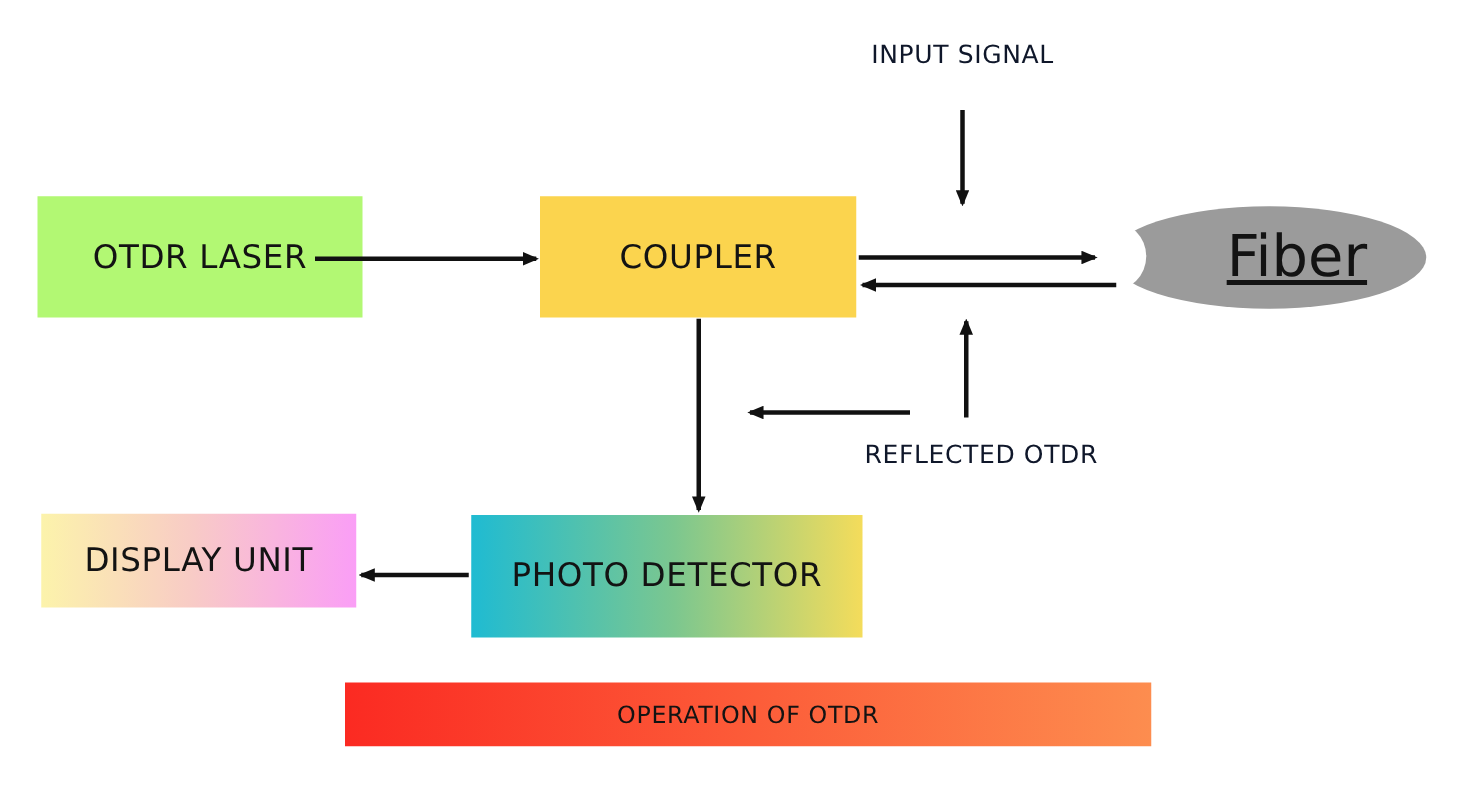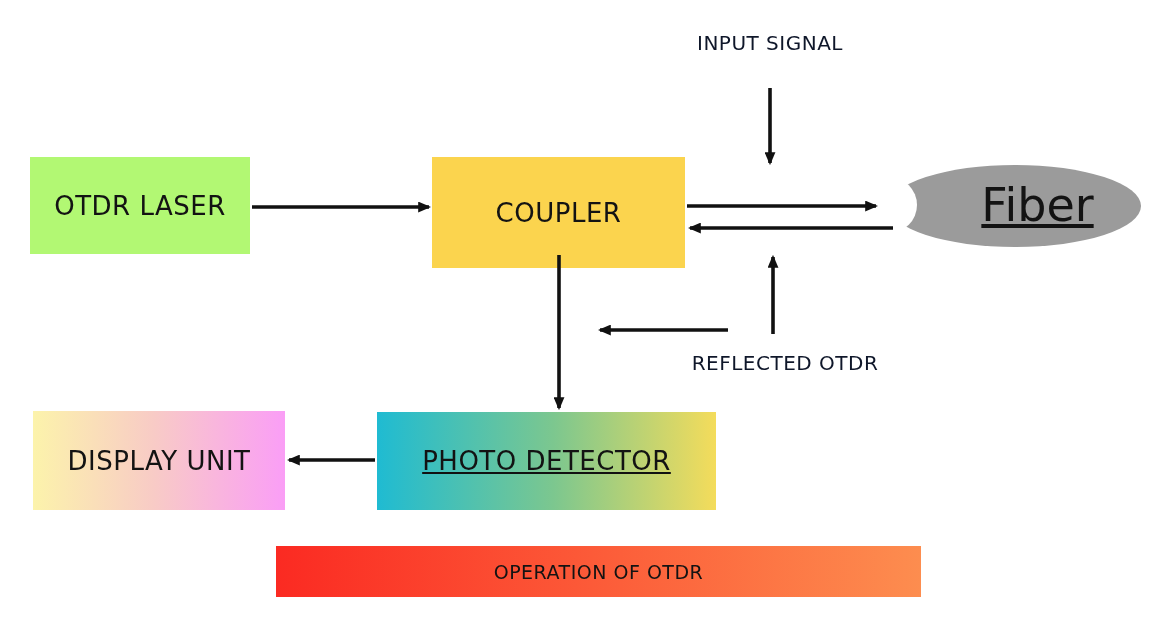--- a/index.html
+++ b/index.html
@@ -23,34 +23,33 @@
     justify-content: center;
     text-align: center;
   }
   .node-label {
     font-size: 26px;
     letter-spacing: 0.5px;
     color: #131313;
     white-space: nowrap;
   }
   #otdr-laser {
-    left: 30px; top: 157px; width: 220px; height: 97px;
+    left: 30px; top: 157px; width: 260px; height: 97px;
     background: var(--laser-green);
   }
   #coupler {
-    left: 432px; top: 157px; width: 253px; height: 111px;
+    left: 432px; top: 157px; width: 253px; height: 97px;
     background: var(--coupler-yellow);
   }
   #photo-detector {
-    left: 377px; top: 412px; width: 339px; height: 98px;
+    left: 377px; top: 412px; width: 313px; height: 98px;
     background: linear-gradient(90deg, var(--detector-cyan) 0%, var(--detector-green) 52%, var(--detector-yellow) 100%);
-    text-decoration: underline;
   }
   #display-unit {
-    left: 33px; top: 411px; width: 252px; height: 99px;
+    left: 33px; top: 411px; width: 252px; height: 75px;
     background: linear-gradient(90deg, var(--display-yellow) 0%, var(--display-pink) 48%, var(--display-magenta) 100%);
   }
   #banner {
     left: 276px; top: 546px; width: 645px; height: 51px;
     background: linear-gradient(90deg, var(--banner-red) 0%, var(--banner-orange) 100%);
   }
   #banner .node-label { font-size: 19px; }
   .float-label {
     position: absolute;
     text-align: center;

